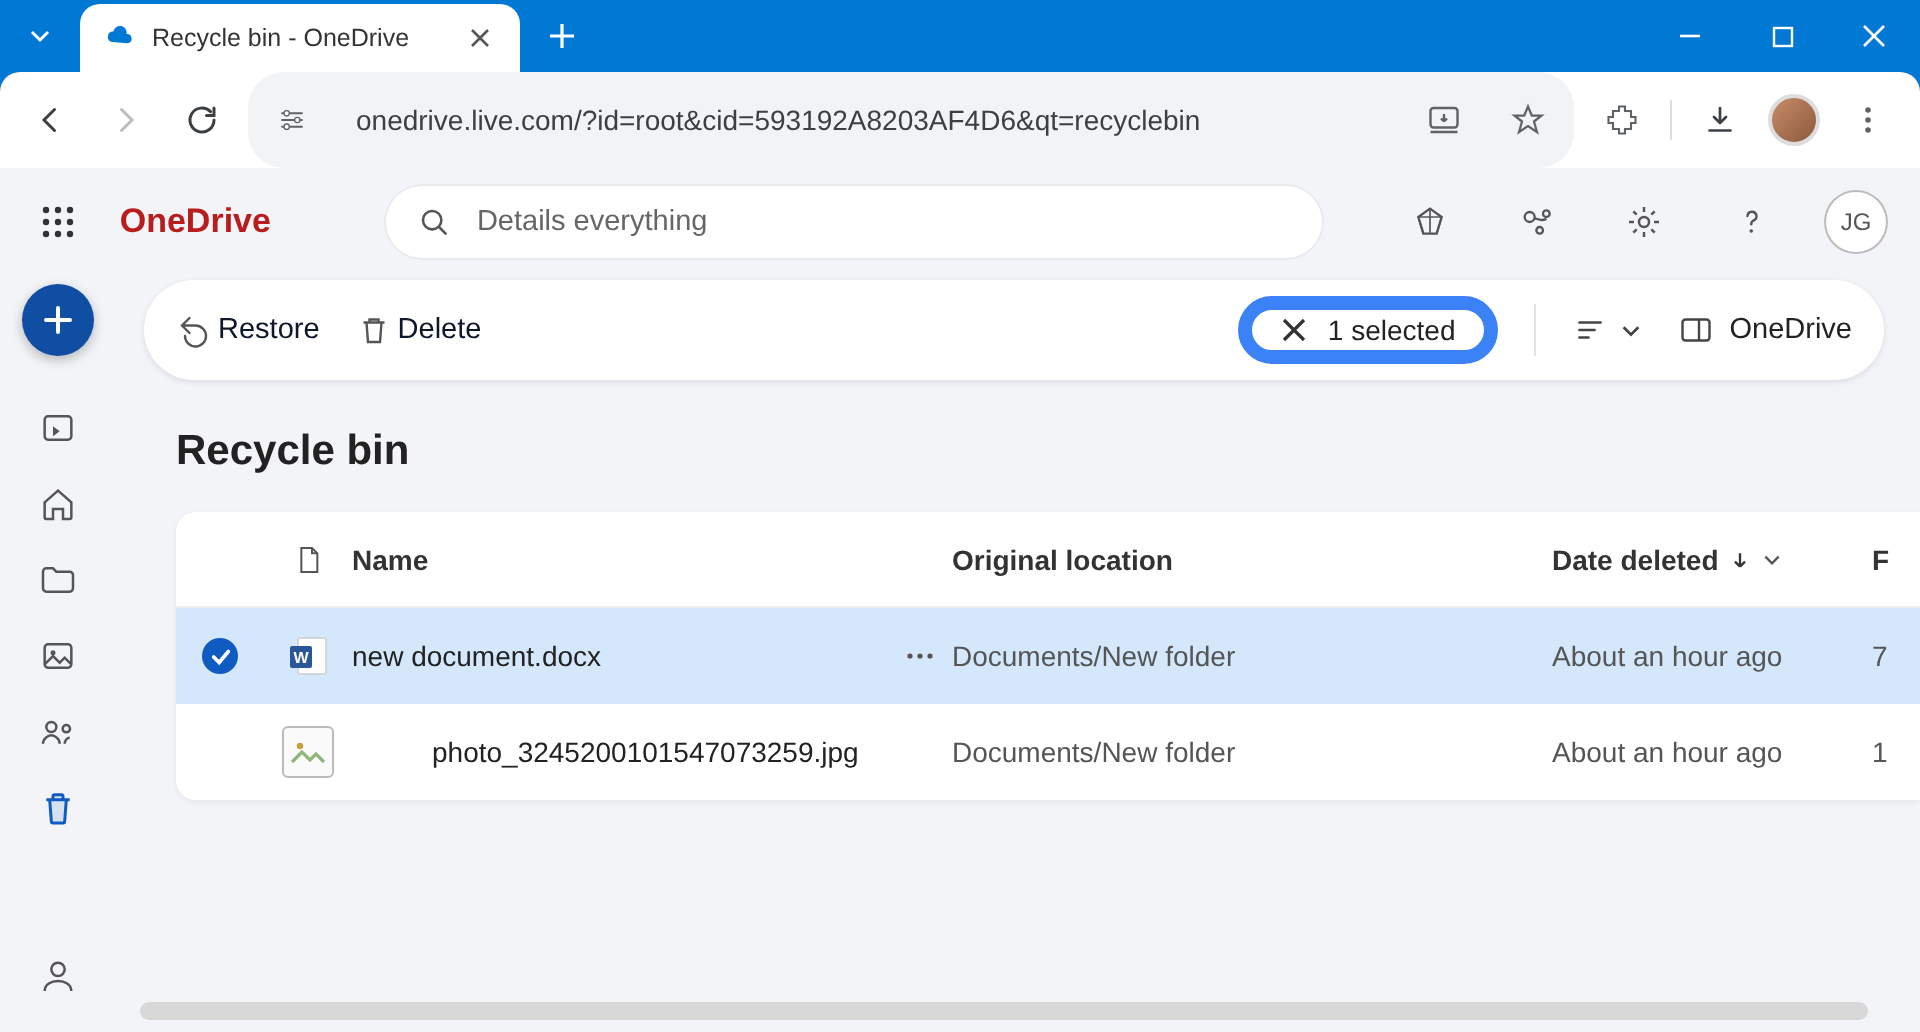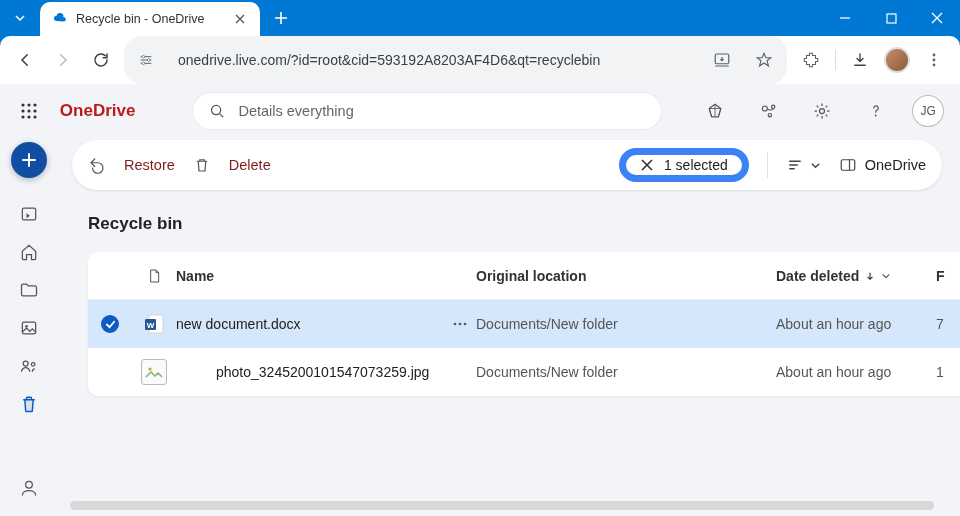--- a/index.html
+++ b/index.html
@@ -46,30 +46,30 @@
 .sidebar { width:58px; display:flex; flex-direction:column; align-items:center; padding-top:4px; gap:2px; position:relative; }
 .fab { width:36px; height:36px; border-radius:50%; background:#0f4ea3; color:#fff; display:flex; align-items:center; justify-content:center; font-size:20px; margin-bottom:16px; box-shadow:0 2px 6px rgba(0,0,0,0.25); }
 .sb-ico { width:40px; height:36px; display:flex; align-items:center; justify-content:center; color:#555; border-radius:6px; }
 .sb-ico.active { color:#0f5bc1; }
 .sidebar .bottom { position:absolute; bottom:10px; }
 
 .main { flex:1; display:flex; flex-direction:column; overflow:hidden; padding-right:0; }
 
 
 .cmdbar { height:50px; background:#fff; border-radius:26px; margin:2px 18px 10px 14px; display:flex; align-items:center; padding:0 16px; gap:18px; box-shadow:0 1px 3px rgba(0,0,0,0.1); }
-.cmd { display:flex; align-items:center; gap:18px; font-size:14.5px; color:#7f1d1d; }
+.cmd { display:flex; align-items:center; gap:3px; font-size:14.5px; color:#0f172a; }
 .cmd svg { color:#555; }
 .cmdbar .spacer { flex:1; }
 .pill { height:34px; border:7px solid #3b82f6; border-radius:18px; display:flex; align-items:center; padding:0 14px; gap:10px; font-size:14px; color:#222; }
 .vsep { width:1px; height:26px; background:#e2e2e2; }
 .sort-ctl { display:flex; align-items:center; gap:6px; color:#444; }
 .details-ctl { display:flex; align-items:center; gap:8px; font-size:14.5px; color:#222; }
 
 
-.page-title { font-size:17px; font-weight:600; color:#222; margin: 14px 0 18px 30px; }
+.page-title { font-size:21px; font-weight:600; color:#222; margin: 14px 0 18px 30px; }
 
 
 .table { background:#fff; margin-left:30px; border-radius:10px 0 0 10px; overflow:hidden; box-shadow:0 1px 3px rgba(0,0,0,0.06); }
 .thead, .trow { display:grid; grid-template-columns: 44px 44px 300px 300px 160px 30px; align-items:center; height:48px; font-size:14px; }
 .thead { color:#333; font-weight:600; border-bottom:1px solid #eee; }
 .thead .colh { display:flex; align-items:center; gap:6px; }
 .trow { color:#222; }
 .trow.selected { background:#d4e7fb; }
 .cell { padding-right:8px; white-space:nowrap; overflow:hidden; text-overflow:ellipsis; }
 .check { display:flex; justify-content:center; }

